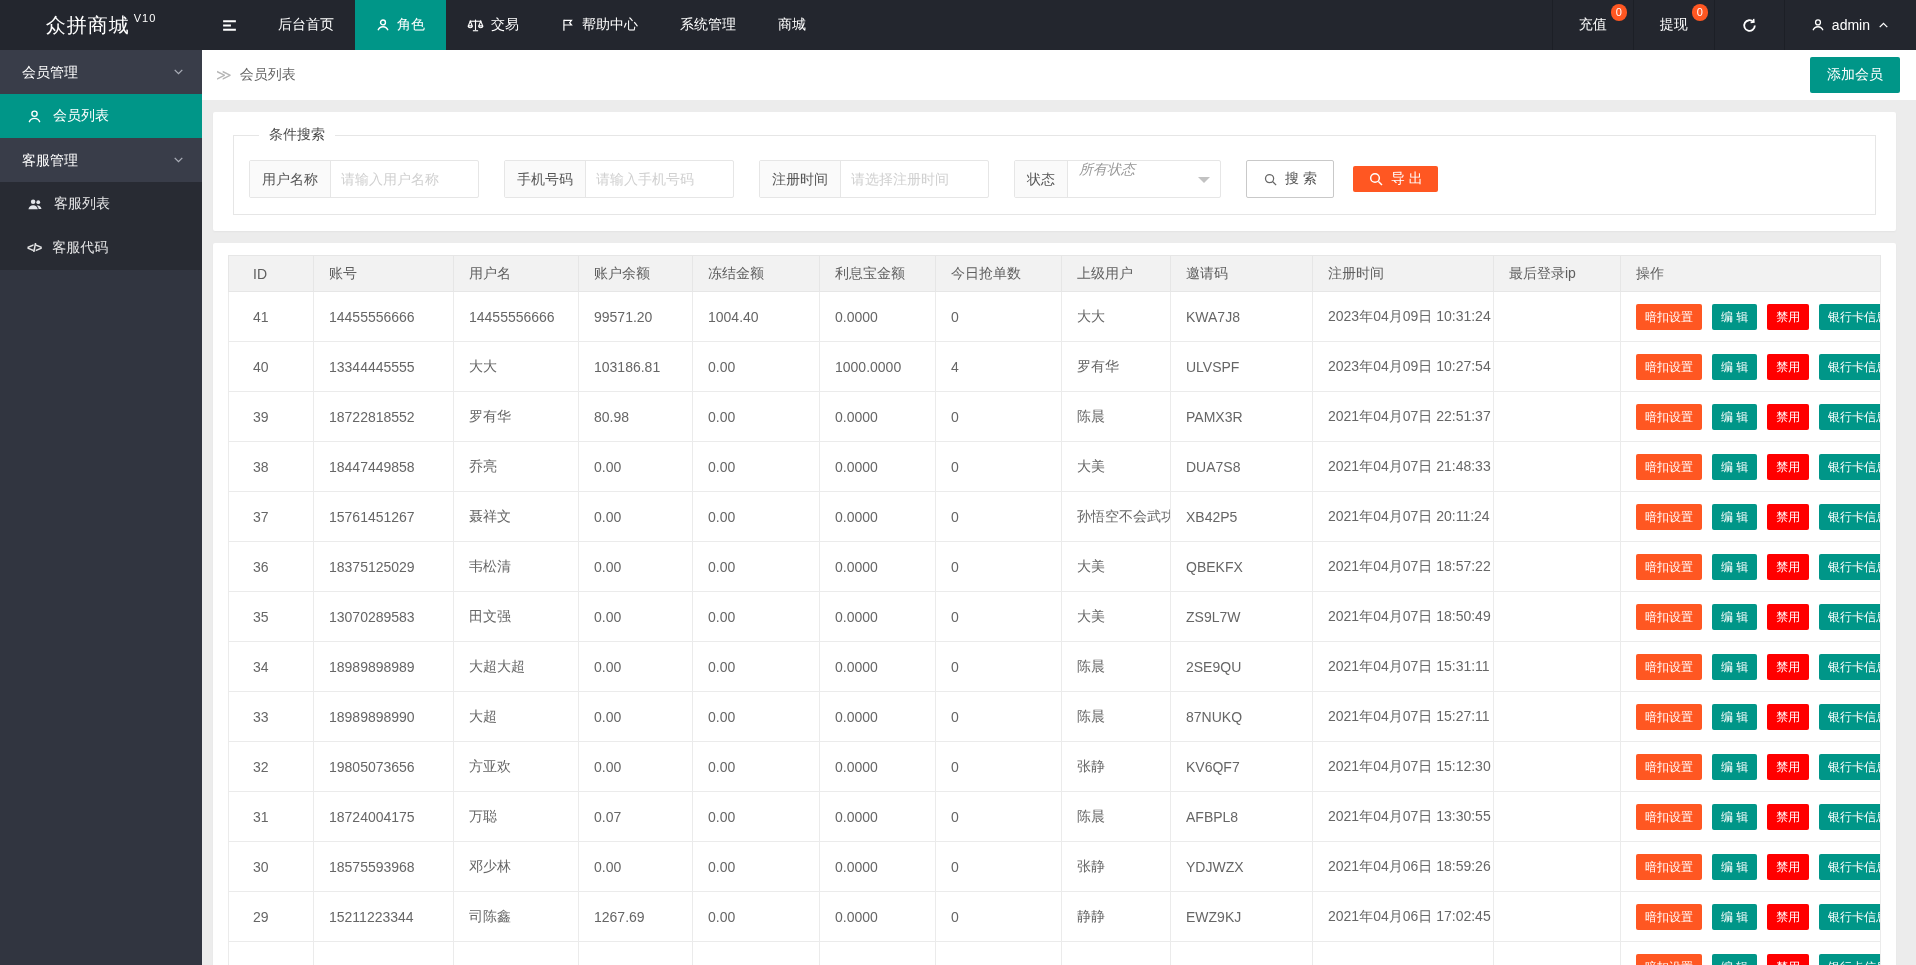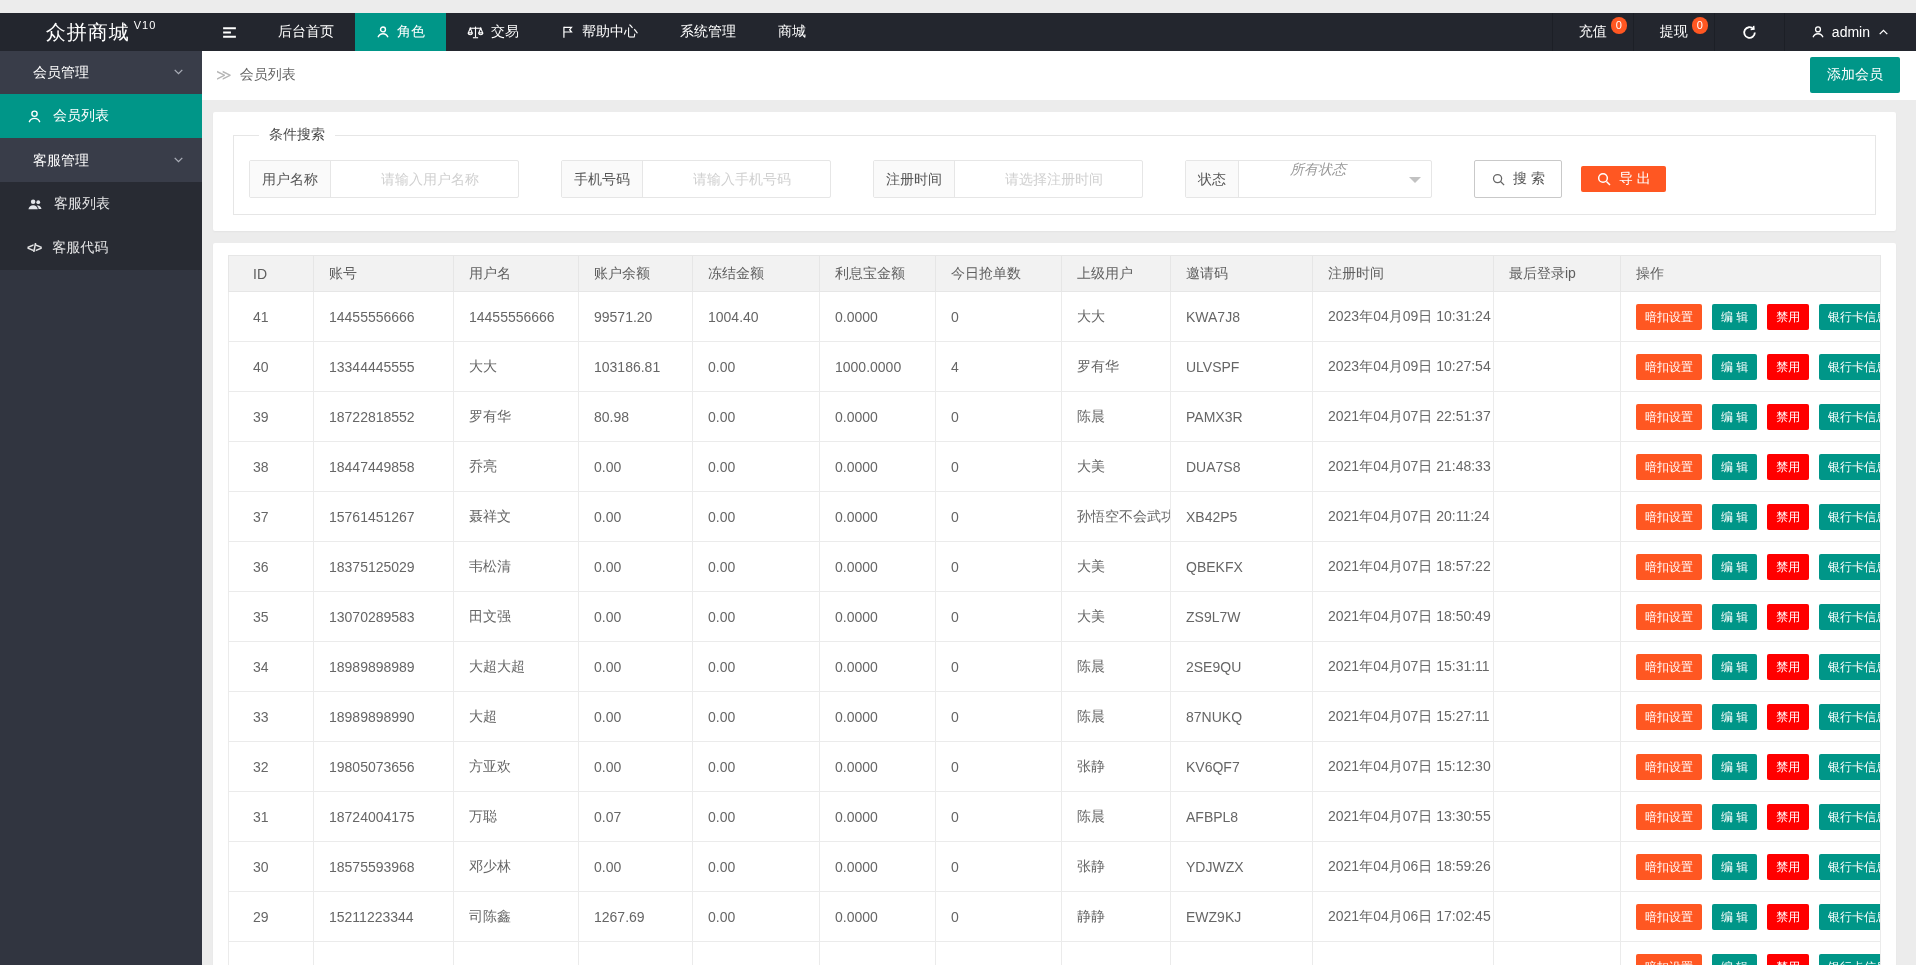--- a/index.html
+++ b/index.html
@@ -4,56 +4,56 @@
 <style>
   * { box-sizing: border-box; margin: 0; padding: 0; }
   html,body { width:1916px; height:965px; }
   body {
     font-family: "Liberation Sans", "DejaVu Sans", sans-serif;
     background:#ECECEC; overflow:hidden;
   }
   #app { position:relative; width:1916px; height:965px; overflow:hidden; background:#ECECEC; }
 
   
-  .navbar { position:absolute; top:0; left:0; right:0; height:38px; background:#23262E; display:flex; align-items:stretch; color:#fff; z-index:20;margin-top:13px; }
+  .navbar { position:absolute; top:0; left:0; right:0; height:50px; background:#23262E; display:flex; align-items:stretch; color:#fff; z-index:20; }
   .logo { width:202px; display:flex; align-items:center; justify-content:center; font-size:20px; color:#fff; letter-spacing:1px; flex:none; }
   .logo .ver { font-size:11px; margin-left:4px; transform:translateY(-7px); }
   .nav-left { display:flex; align-items:stretch; }
   .nav-item { display:flex; align-items:center; gap:7px; padding:0 21px; font-size:14px; color:#fff; cursor:pointer; white-space:nowrap; }
   .nav-item.active { background:#009688;font-family:Liberation Mono, monospace; }
   .hamburger { padding:0 19px; display:flex; align-items:center; cursor:pointer; }
   .nav-right { margin-left:auto; display:flex; align-items:stretch; }
   .nav-right .nav-item { position:relative; padding:0 26px; border-left:1px solid #1C1F26; }
   .badge { position:absolute; top:4px; right:6px; min-width:9px; height:17px; line-height:17px; padding:0 5px; background:#FF5722; color:#fff; border-radius:9px; font-size:11px; text-align:center; }
   .icon { display:inline-flex; align-items:center; justify-content:center; }
   svg { display:block; }
 
   
   .sidebar { position:absolute; top:50px; left:0; bottom:0; width:202px; background:#313540; z-index:10; }
-  .side-title { position:relative; height:44px; line-height:44px; padding-left:33px; background:#393D49; color:#fff; font-size:14px; cursor:pointer; }
+  .side-title { position:relative; height:44px; line-height:44px; padding-left:22px; background:#393D49; color:#fff; font-size:14px; cursor:pointer; }
   .side-title .chev { position:absolute; right:17px; top:15px; opacity:.75; }
   .side-item { height:44px; display:flex; align-items:center; gap:11px; padding-left:27px; background:#282B33; color:rgba(255,255,255,.88); font-size:14px; cursor:pointer; }
   .side-item.active { background:#009688; color:#fff; }
   .side-item .code-glyph { font-size:12px; font-weight:bold; letter-spacing:-1px; }
 
   
   .main { position:absolute; left:202px; top:50px; right:0; bottom:0; }
   .crumb-bar { height:50px; background:#fff; display:flex; align-items:center; padding:0 16px 0 14px; }
   .crumb { display:flex; align-items:center; gap:8px; font-size:14px; color:#666; }
   .crumb .sep { color:#B5B5B5; font-size:15px; }
   .add-btn { margin-left:auto; height:36px; padding:0 17px; background:#009688; color:#fff; border:none; border-radius:2px; font-size:14px; cursor:pointer; font-family:inherit; }
 
   .page { padding:12px 20px 0 11px; }
   .card { background:#fff; border-radius:2px; box-shadow:0 1px 2px rgba(0,0,0,.04); }
   .search-card { padding:14px 20px 16px; }
   fieldset { border:1px solid #E6E6E6; padding:16px 15px; }
   legend { font-size:14px; color:#4a4a4a; padding:0 10px; margin-left:10px; }
 
   .form-row { display:flex; align-items:center; }
-  .field { display:flex; align-items:stretch; height:38px; border:1px solid #E6E6E6; border-radius:2px; margin-right:42px; background:#fff;gap:40px; }
+  .field { display:flex; align-items:stretch; height:38px; border:1px solid #E6E6E6; border-radius:2px; margin-right:25px; background:#fff; }
   .flabel { background:#FAFAFA; border-right:1px solid #E6E6E6; padding:0 12px; line-height:36px; font-size:14px; color:#555; white-space:nowrap; }
   .field input { border:none; outline:none; padding:0 10px; width:147px; font-size:14px; color:#ec4899; font-family:inherit; background:transparent; }
   .field input::placeholder { color:#D0D0D0; }
   .select-box { position:relative; width:152px; display:flex; align-items:flex-start; padding:0 11px; font-size:14px; color:#999; cursor:pointer;font-style:italic; }
   .select-box .tri { position:absolute; right:10px; top:16px; width:0; height:0; border:6px solid transparent; border-top-color:#C2C2C2; }
   .btn-search { display:inline-flex; align-items:center; gap:7px; height:38px; padding:0 16px; background:#fff; border:1px solid #C9C9C9; border-radius:2px; font-size:14px; color:#555; margin-right:19px; cursor:pointer; font-family:inherit; }
   .btn-export { display:inline-flex; align-items:center; gap:7px; height:26px; padding:0 15px; background:#FF5722; border:none; border-radius:2px; font-size:14px; color:#fff; cursor:pointer; font-family:inherit; }
 
   
   .table-card { margin-top:12px; padding:12px 15px 0; }

